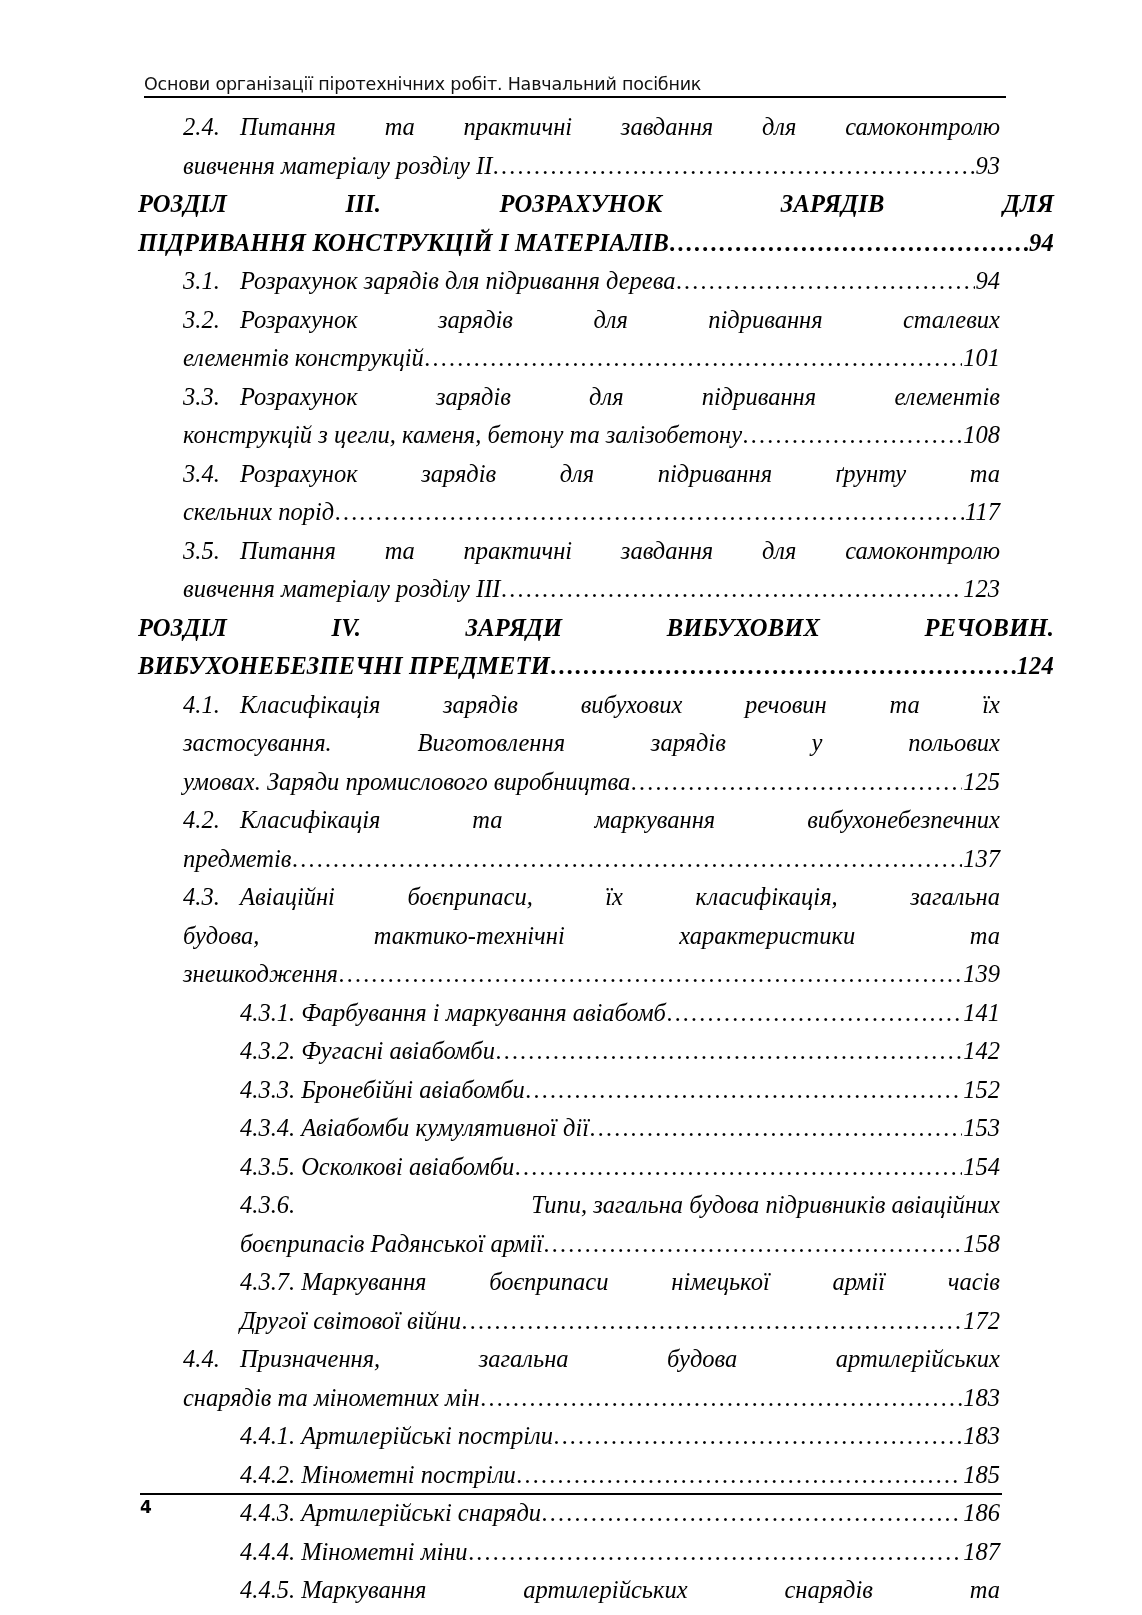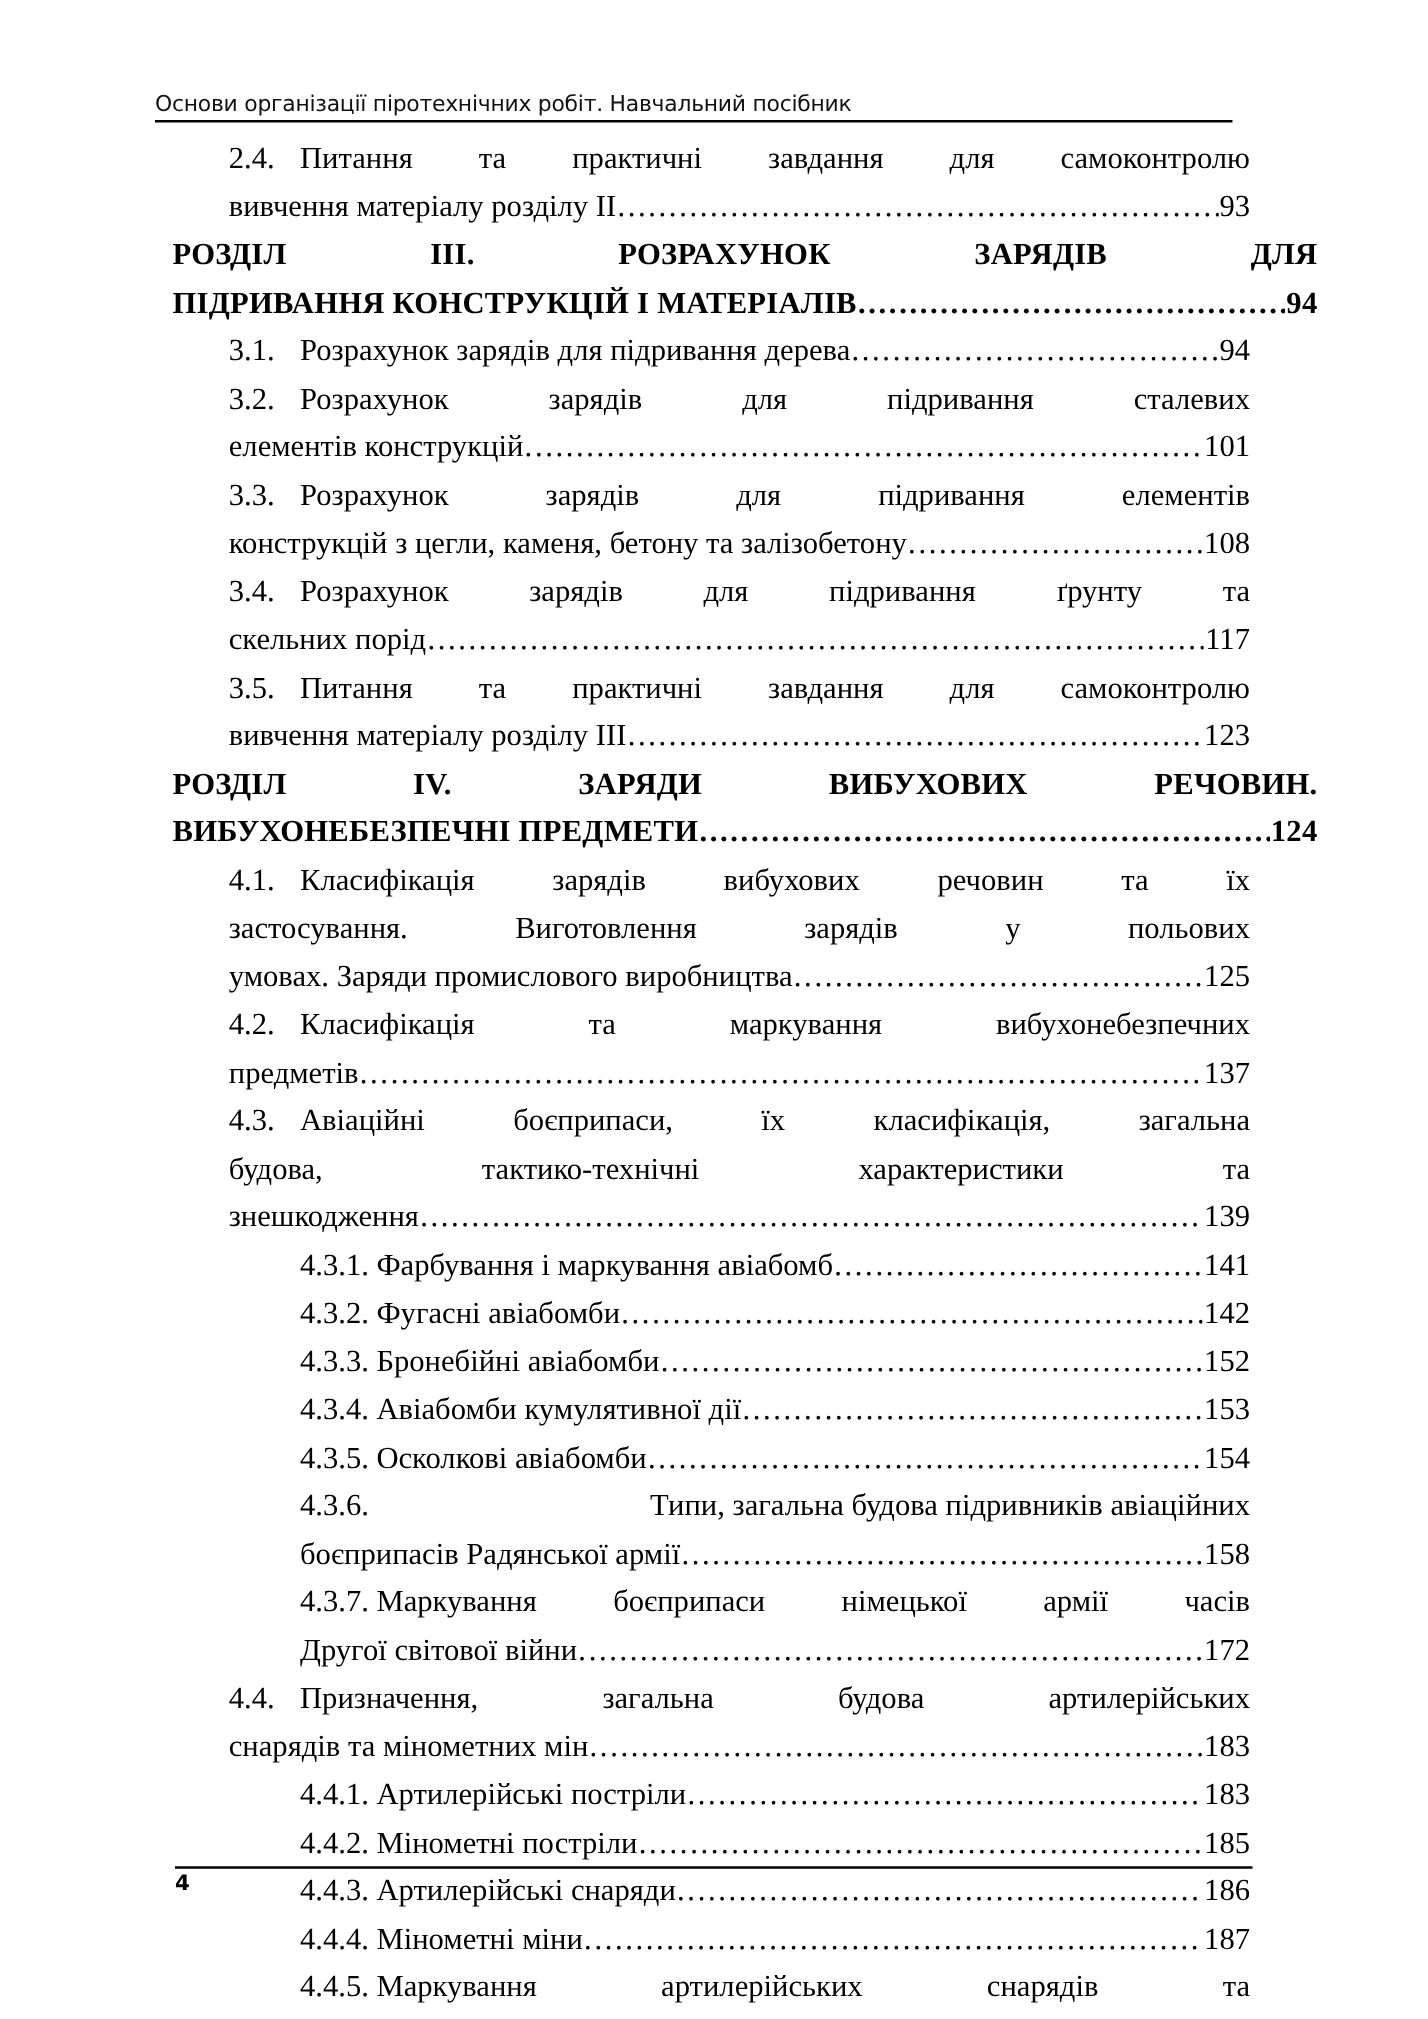--- a/index.html
+++ b/index.html
@@ -15,21 +15,21 @@
     background: #ffffff;
     box-sizing: border-box;
     font-family: "Liberation Serif", "DejaVu Serif", serif;
     color: #000000;
     overflow: hidden;
   }
 
   
   .header {
     position: absolute;
-    left: 124px;
+    left: 144px;
     top: 74px;
     width: 862px;
   }
   .header-title {
     font-family: "DejaVu Sans", "Liberation Sans", sans-serif;
     font-size: 17.5px;
     line-height: 20px;
     letter-spacing: -0.2px;
     white-space: nowrap;
     color: #111;
@@ -46,20 +46,21 @@
     left: 0;
     top: 108px;
     width: 1142px;
   }
 
   .entry {
     position: relative;
     box-sizing: border-box;
     font-size: 24.5px;
     line-height: 38.5px;
+    font-style: italic;
   }
 
   
   .lvl-chapter { padding-left: 138px; padding-right: 88px; }
   .lvl-sec     { padding-left: 183px; padding-right: 142px; }
   .lvl-sub     { padding-left: 240px; padding-right: 142px; }
 
   .entry-line {
     display: flex;
     align-items: baseline;

